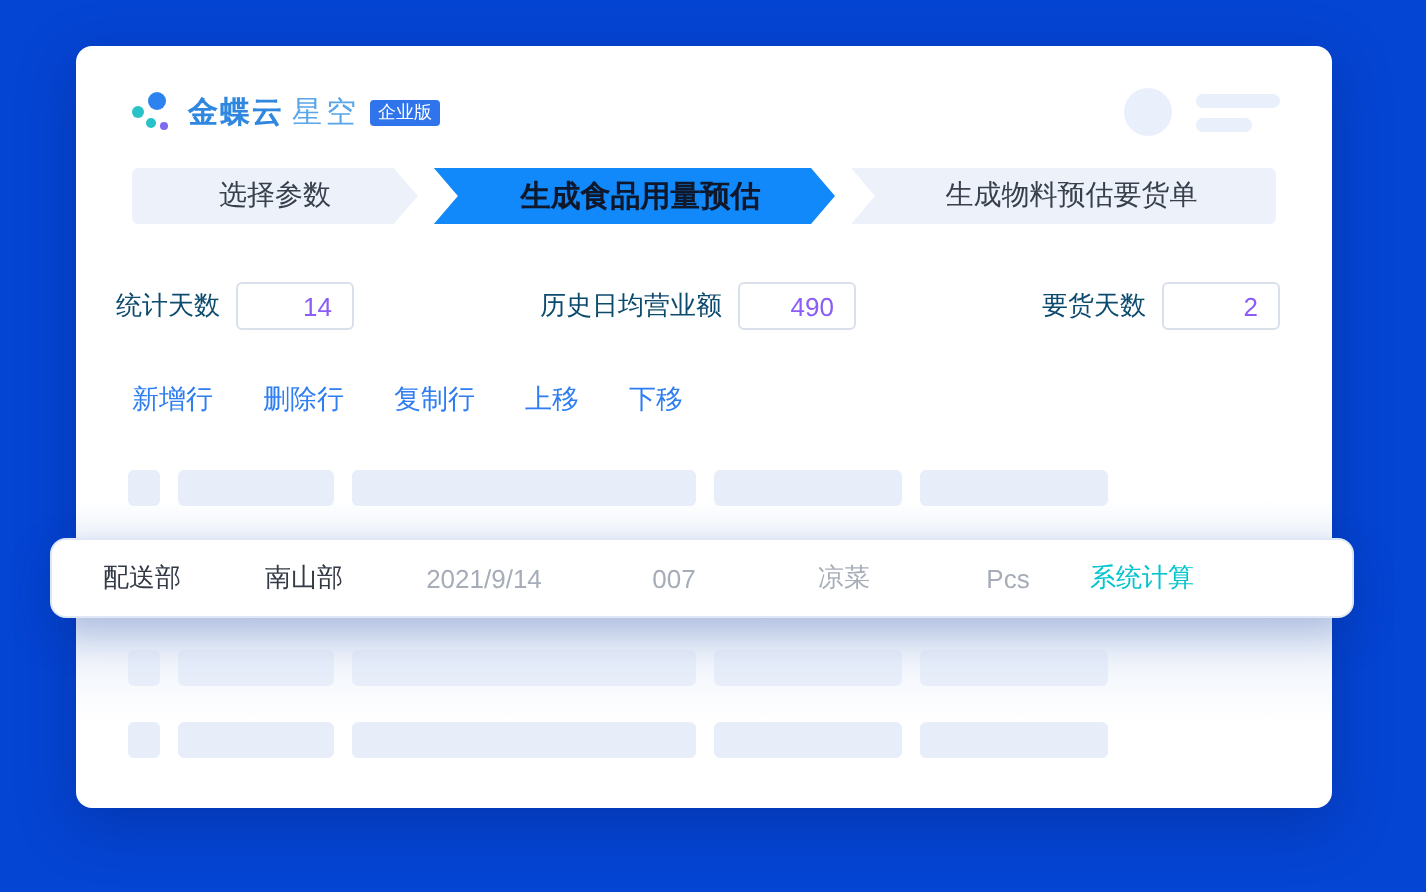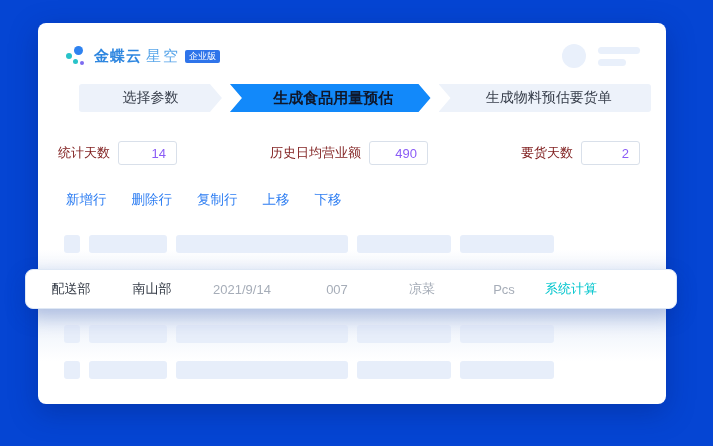--- a/index.html
+++ b/index.html
@@ -24,37 +24,37 @@
   .brand-secondary { font-size:15px; color:#5aa6ea; margin-left:4px; letter-spacing:2px; }
   .badge { margin-left:5px; font-size:9px; color:#fff; background:#2f74ea;
            padding:2px 4px; border-radius:2px; line-height:1;text-align:center; }
   .hdr-right { display:flex; align-items:center; gap:12px; }
   .avatar { width:24px; height:24px; border-radius:50%; background:#e9f0fb; }
   .hdr-lines { display:flex; flex-direction:column; gap:5px; }
   .hl1 { width:42px; height:7px; border-radius:3.5px; background:#e9f0fb; }
   .hl2 { width:28px; height:7px; border-radius:3.5px; background:#e9f0fb; }
 
   
-  .stepper { position:absolute; left:41px; top:61px; width:572px; height:28px;
+  .stepper { position:absolute; left:28px; top:61px; width:572px; height:28px;
              display:flex; gap:8px; }
   .step { height:28px; display:flex; align-items:center; justify-content:center;
           font-size:14px; color:#39404d; background:#edf2fa; }
   .step-1 { width:144px; border-radius:3px 0 0 3px;
     clip-path:polygon(0 0, calc(100% - 12px) 0, 100% 50%, calc(100% - 12px) 100%, 0 100%); }
   .step-2 { width:202px; background:#1289fa; color:#0f172a; font-weight:bold; font-size:15px;
     clip-path:polygon(0 0, calc(100% - 12px) 0, 100% 50%, calc(100% - 12px) 100%, 0 100%, 12px 50%);
     padding-left:6px; }
   .step-3 { width:214px; border-radius:0 3px 3px 0;
     clip-path:polygon(0 0, 100% 0, 100% 100%, 0 100%, 12px 50%); padding-left:8px; }
 
   
   .form-row { position:absolute; left:20px; top:118px; right:26px;
               display:flex; justify-content:space-between; align-items:center; }
   .field { display:flex; align-items:center; gap:8px; }
-  .field label { font-size:13px; color:#7f1d1d; white-space:nowrap;font-family:Liberation Serif, serif; }
+  .field label { font-size:13px; color:#0c4a6e; white-space:nowrap;font-family:Liberation Serif, serif; }
   .field input { width:59px; height:24px; border:1px solid #d9e0ea; border-radius:3px;
                  font-size:13px; color:#8b5cf6; text-align:right; padding-right:10px; outline:none;
                  font-family:"Liberation Sans","DejaVu Sans",sans-serif; }
 
   
   .links { position:absolute; left:28px; top:168px; display:flex; gap:25px; }
   .links a { font-size:13.5px; color:#2e7ef2; text-decoration:none; cursor:pointer; }
 
   
   .grad-band { position:absolute; left:0; right:0; top:226px; height:112px;

